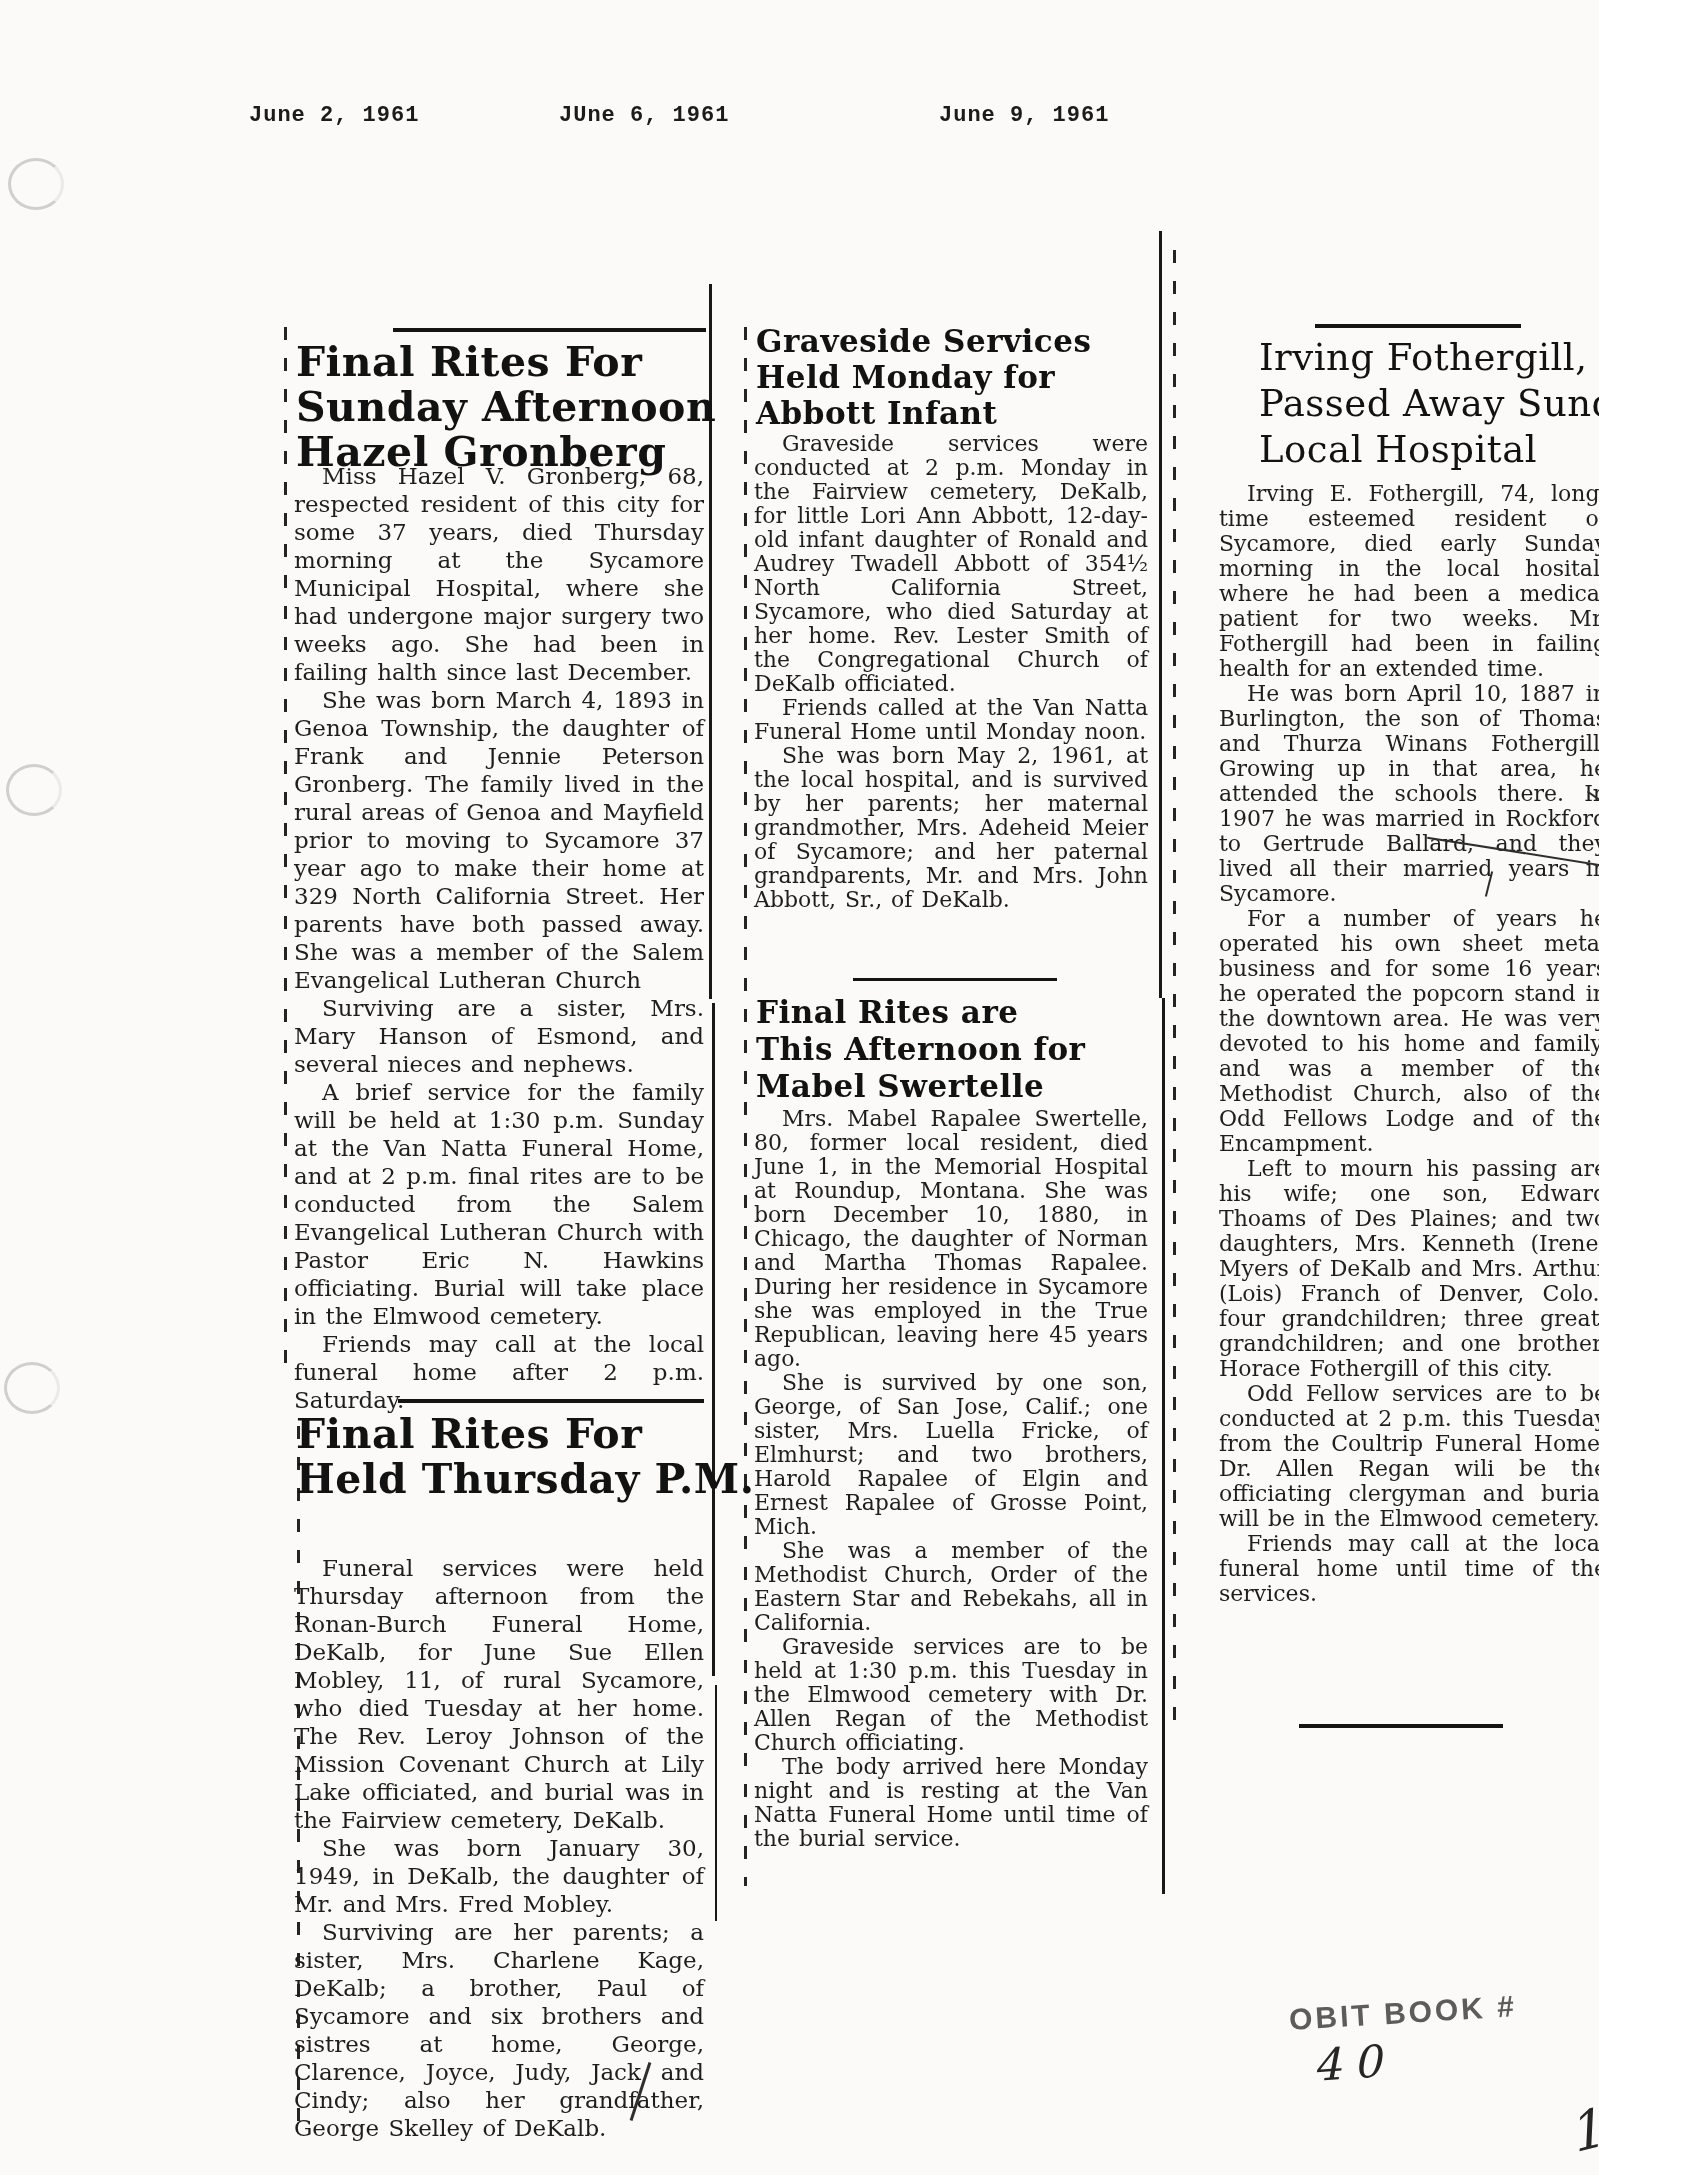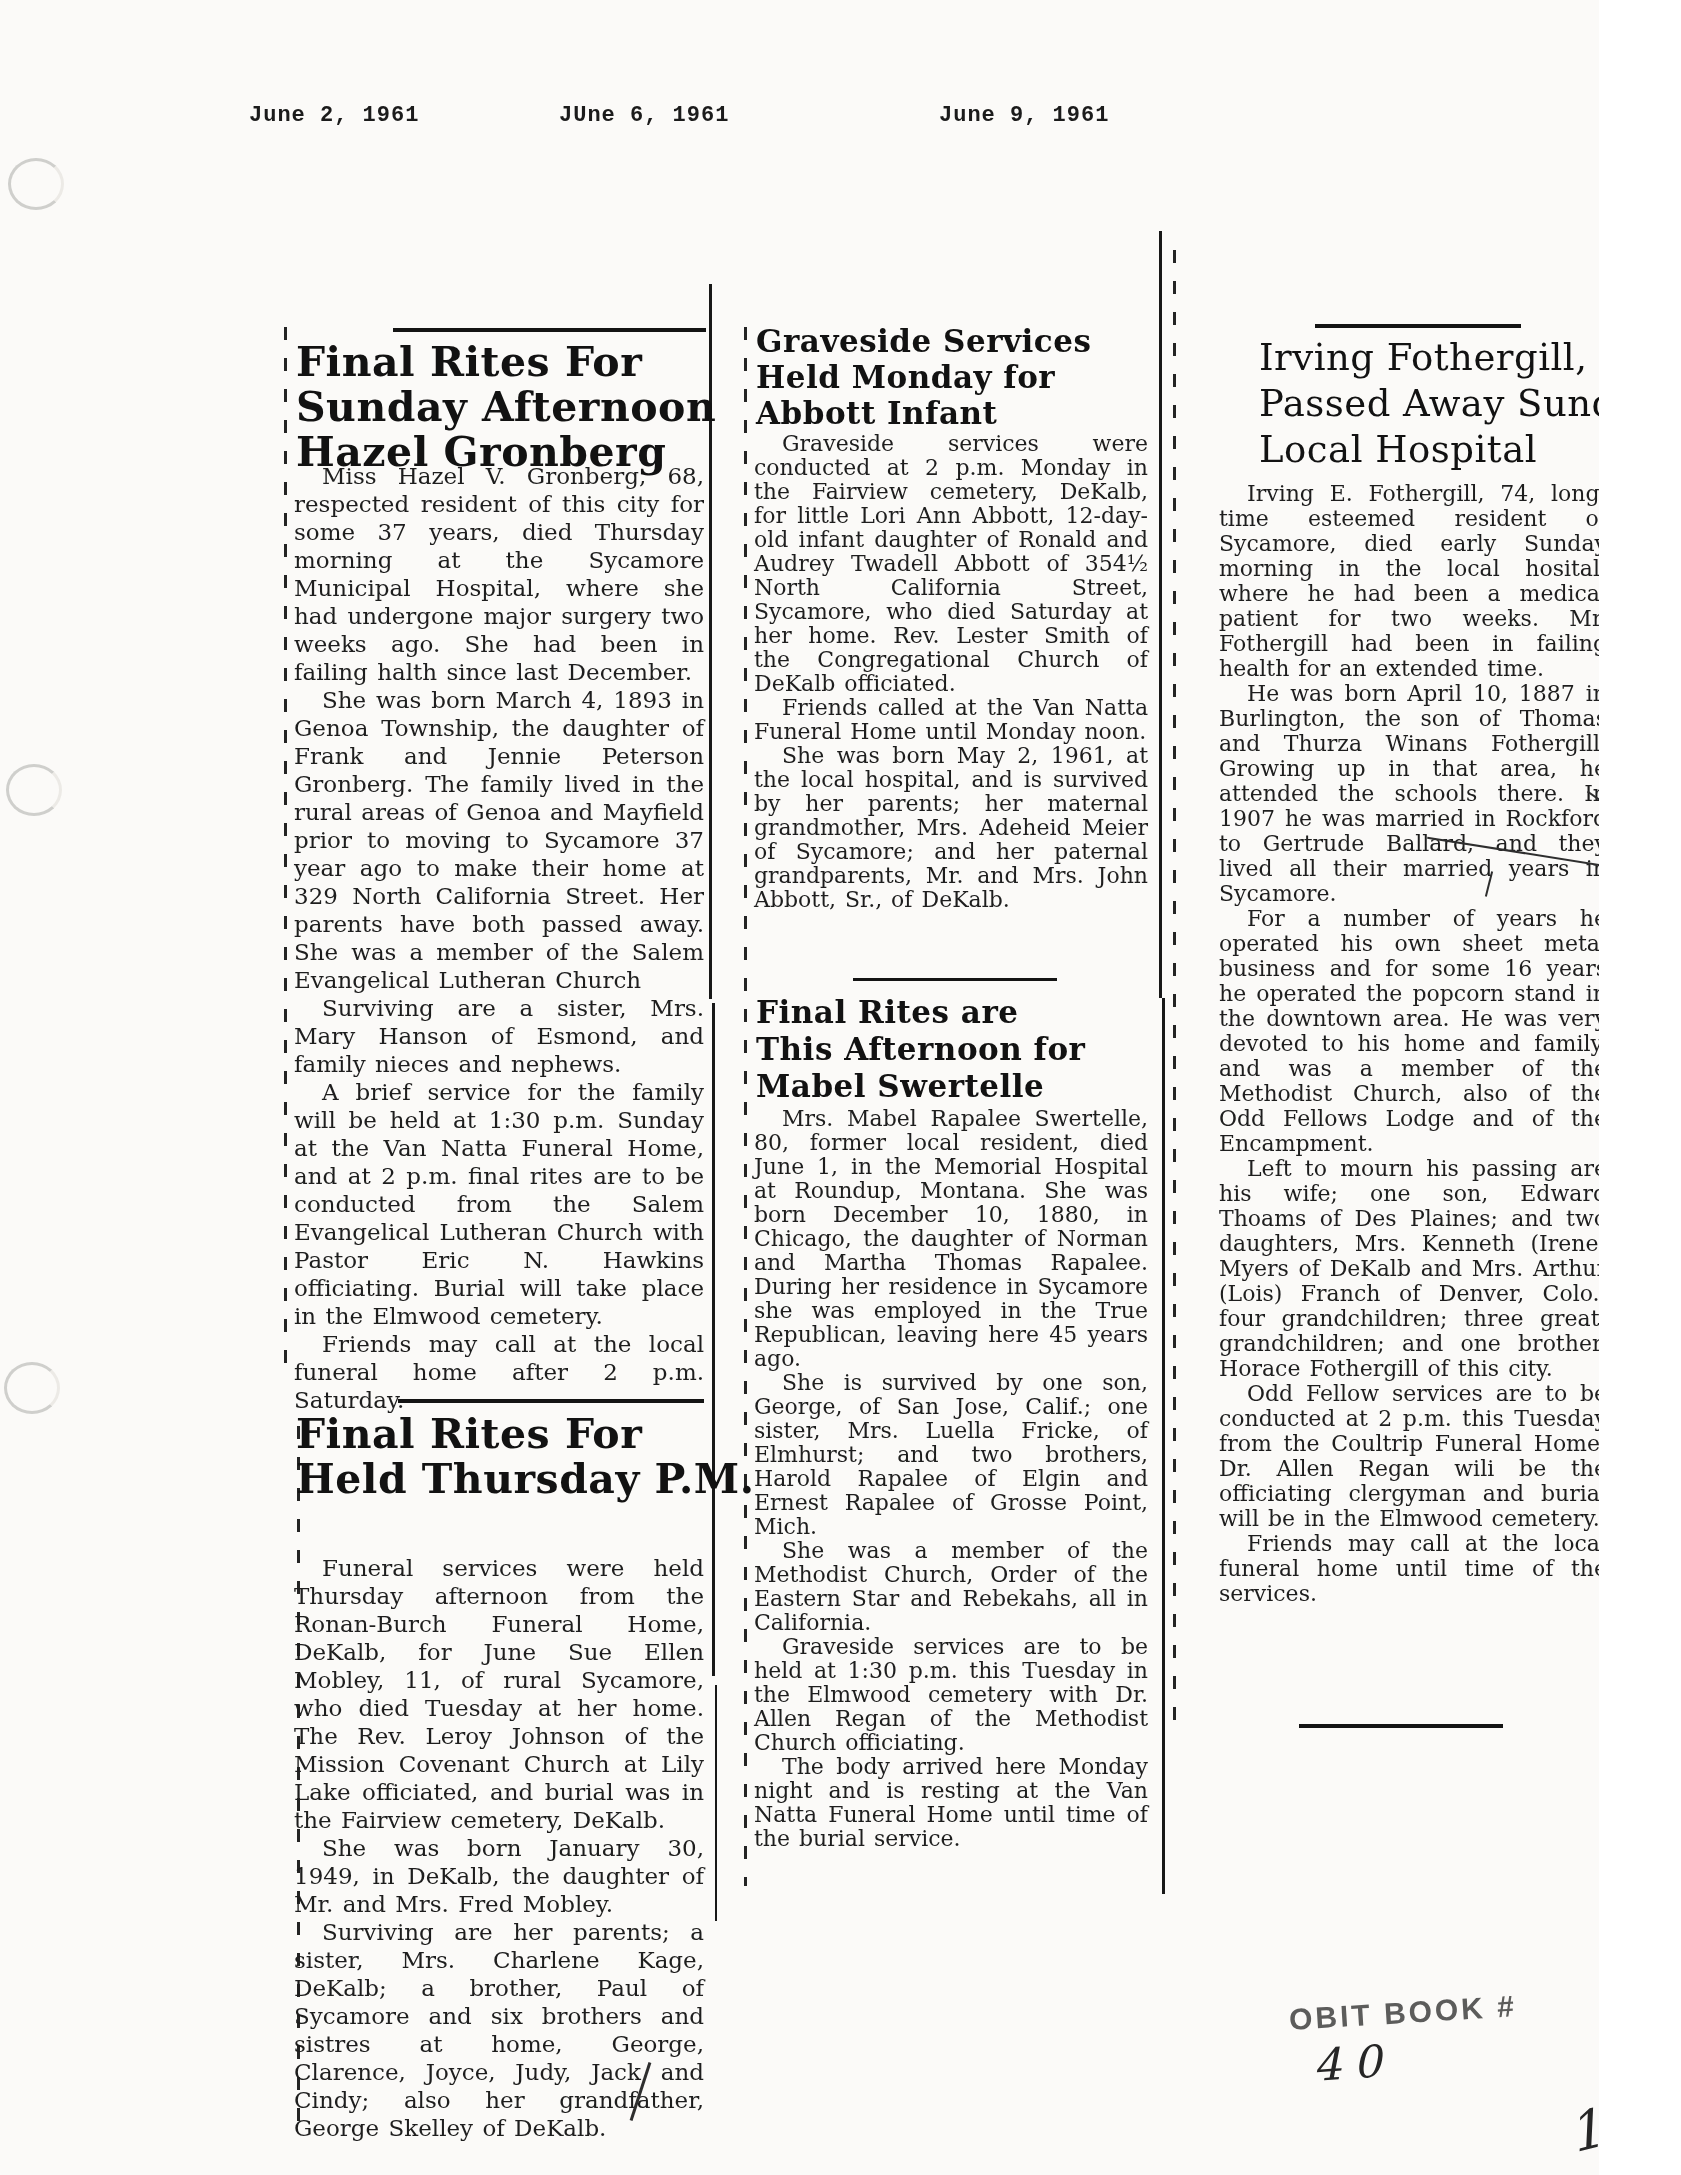--- a/index.html
+++ b/index.html
@@ -98,21 +98,21 @@
 
   <div class="hrule" style="left:393px; top:328px; width:313px;"></div>
   <div class="headline hl-serif" style="left:296px; top:340px; width:412px;">
     <div class="hl-line">Final Rites For</div>
     <div class="hl-line">Sunday Afternoon</div>
     <div class="hl-line">Hazel Gronberg</div>
   </div>
   <div class="body body-left" style="left:294px; top:462px; width:410px;">
     <p>Miss Hazel V. Gronberg, 68, respected resident of this city for some 37 years, died Thursday morning at the Sycamore Municipal Hospital, where she had undergone major surgery two weeks ago. She had been in failing halth since last December.</p>
     <p>She was born March 4, 1893 in Genoa Township, the daughter of Frank and Jennie Peterson Gronberg. The family lived in the rural areas of Genoa and Mayfield prior to moving to Sycamore 37 year ago to make their home at 329 North California Street. Her parents have both passed away. She was a member of the Salem Evangelical Lutheran Church</p>
-    <p>Surviving are a sister, Mrs. Mary Hanson of Esmond, and family nieces and nephews.</p>
+    <p>Surviving are a sister, Mrs. Mary Hanson of Esmond, and several nieces and nephews.</p>
     <p>A brief service for the family will be held at 1:30 p.m. Sunday at the Van Natta Funeral Home, and at 2 p.m. final rites are to be conducted from the Salem Evangelical Lutheran Church with Pastor Eric N. Hawkins officiating. Burial will take place in the Elmwood cemetery.</p>
     <p>Friends may call at the local funeral home after 2 p.m. Saturday.</p>
   </div>
 
   <div class="hrule" style="left:398px; top:1399px; width:306px;"></div>
   <div class="headline hl-serif" style="left:296px; top:1412px; width:412px;">
     <div class="hl-line">Final Rites For</div>
     <div class="hl-line">Held Thursday P.M.</div>
   </div>
   <div class="body body-left" style="left:294px; top:1554px; width:410px;">

